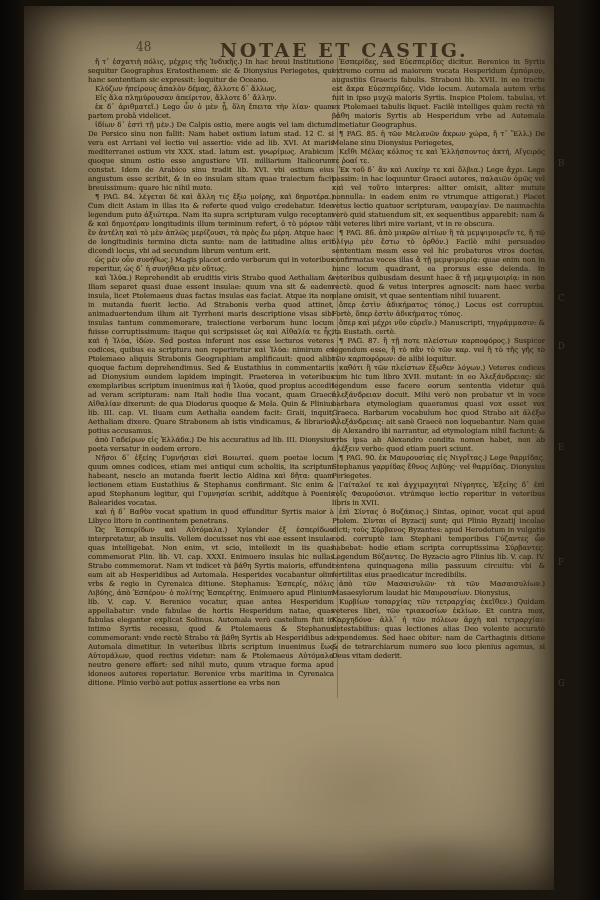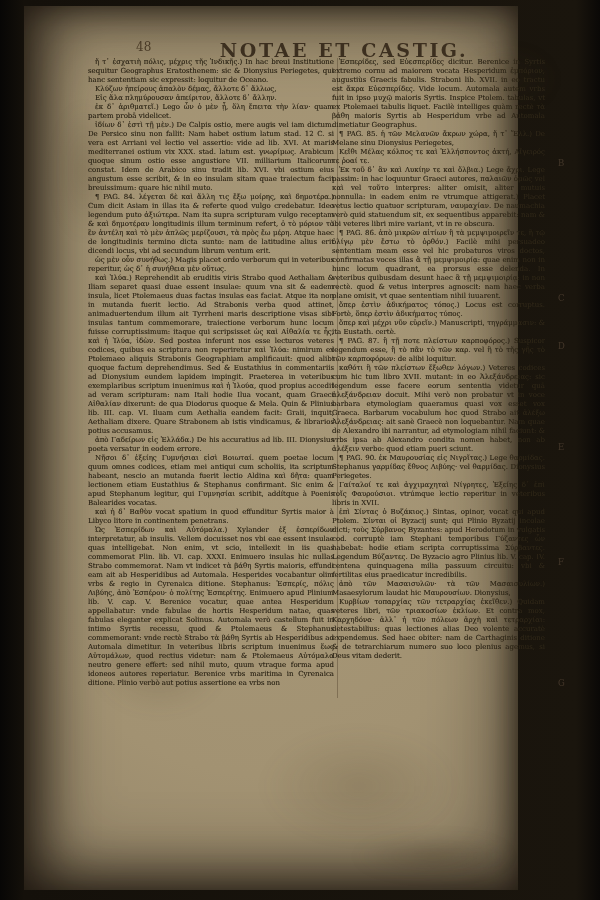--- a/index.html
+++ b/index.html
@@ -5,21 +5,21 @@
   html,body{margin:0;padding:0;width:600px;height:900px;overflow:hidden;
     background:#0b0907;font-family:"DejaVu Serif", serif;}
   .scan{position:relative;width:600px;height:900px;
     background:linear-gradient(90deg,#070605 0%,#14100a 4%,#1a150d 96%,#0a0806 100%);}
   .page{position:absolute;left:24px;top:6px;width:494px;height:884px;
     background:radial-gradient(120% 90% at 48% 42%, #a89979 0%, #a29272 50%, #958669 75%, #7d7059 92%, #5c5140 100%);
     box-shadow: inset 0 0 70px 20px rgba(25,18,10,.45),
                 inset 28px 0 50px -10px rgba(18,12,7,.60),
                 inset -12px 0 26px -8px rgba(18,12,7,.38),
                 inset 0 -24px 45px -10px rgba(18,12,7,.45),
-                inset 0 14px 30px -10px rgba(18,12,7,.40);}
+                inset 0 14px 30px -10px rgba(18,12,7,.40); padding-left: 36px;}
   .stain{position:absolute;border-radius:50%;filter:blur(7px);pointer-events:none;}
   .s1{left:40px;top:580px;width:190px;height:150px;background:radial-gradient(closest-side,rgba(66,52,30,.20),transparent 72%);}
   .s2{left:200px;top:700px;width:270px;height:160px;background:radial-gradient(closest-side,rgba(66,52,30,.16),transparent 72%);}
   .s3{left:420px;top:28px;width:130px;height:90px;background:radial-gradient(closest-side,rgba(60,46,26,.15),transparent 72%);}
   .s4{left:20px;top:70px;width:80px;height:190px;background:radial-gradient(closest-side,rgba(55,42,24,.18),transparent 72%);}
   .s5{left:110px;top:300px;width:60px;height:50px;background:radial-gradient(closest-side,rgba(60,46,26,.14),transparent 72%);}
   .s6{left:300px;top:820px;width:220px;height:60px;background:radial-gradient(closest-side,rgba(50,38,22,.22),transparent 72%);}
   .pagenum{position:absolute;left:112px;top:34px;font-size:12px;color:#4a3b27;}
   .running-head{position:absolute;left:100px;top:33px;width:440px;text-align:center;
     font-size:19px;letter-spacing:2.6px;color:#3c2f1f;font-weight:bold;}

